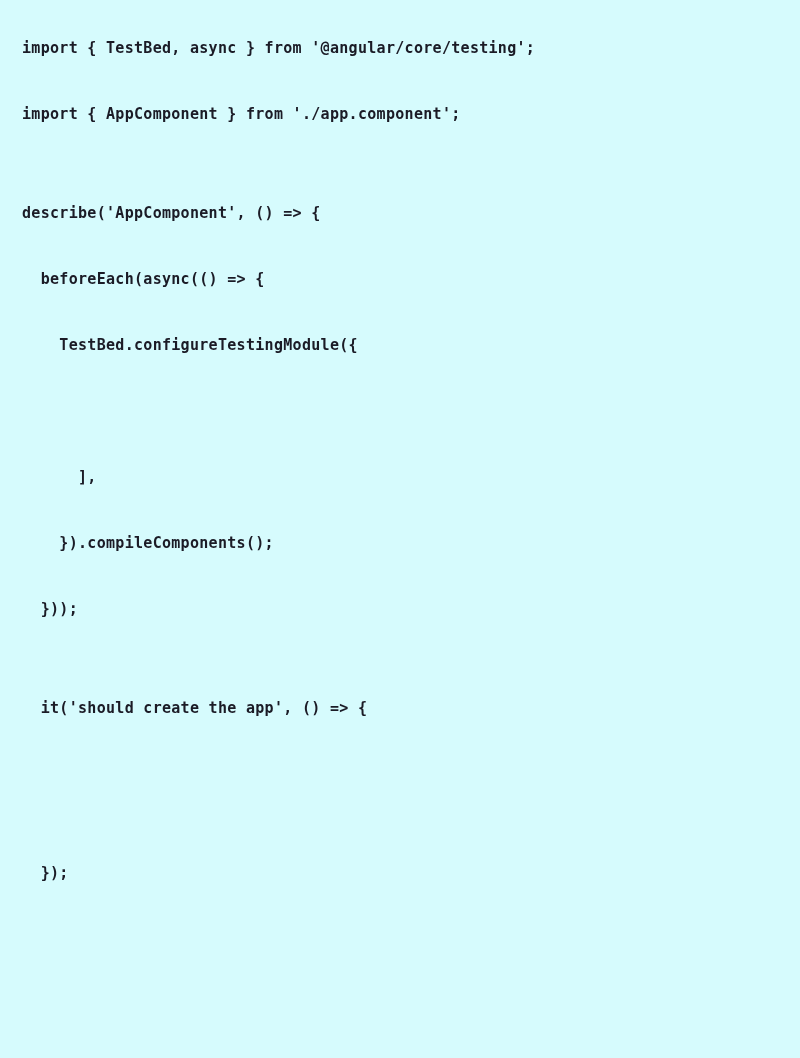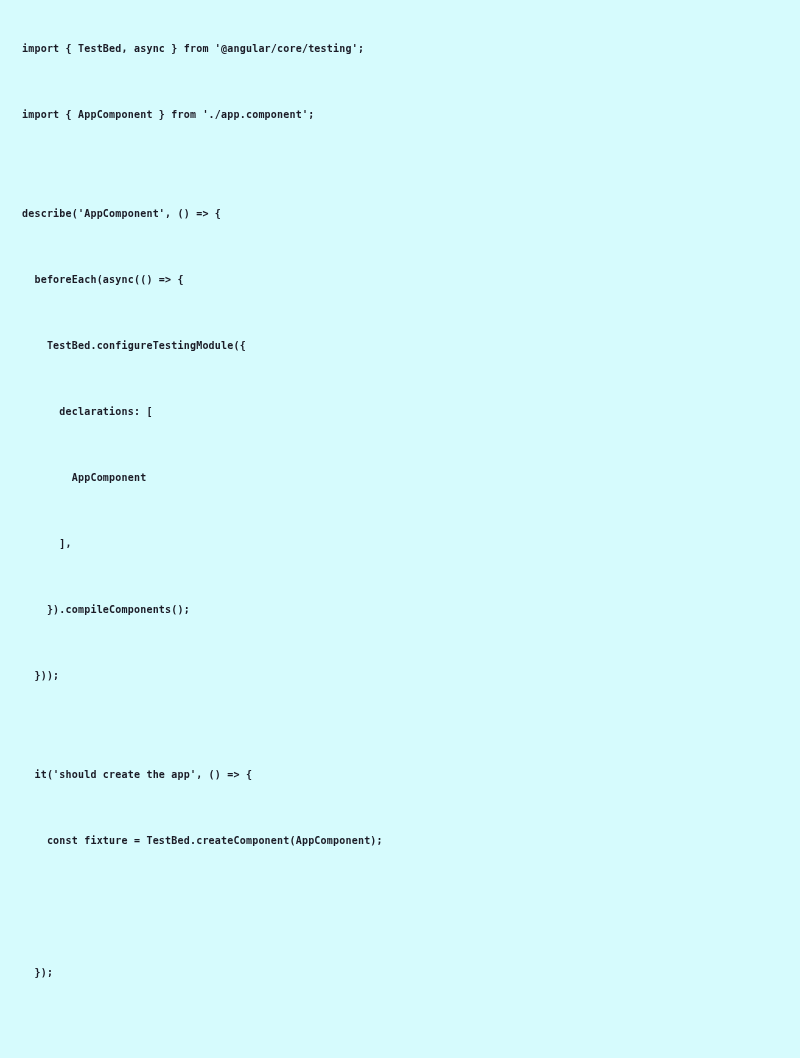--- a/index.html
+++ b/index.html
@@ -17,21 +17,21 @@
   #code-listing {
     box-sizing: border-box;
     width: 800px;
     height: 1058px;
     background: #d6fbfd;
     padding: 32px 0 0 0;
   }
   .code-line {
     height: 33px;
     line-height: 33px;
-    font-size: 10px;
+    font-size: 15px;
     font-weight: bold;
     color: #1b1b26;
     white-space: pre;
     padding-left: 22px;
     letter-spacing: 0.02em;
     -webkit-font-smoothing: none;
   }
   .code-line.blank {
     color: transparent;
   }
@@ -44,32 +44,29 @@
     <div class="code-line blank">&nbsp;</div>
     <div class="code-line">import { AppComponent } from './app.component';</div>
     <div class="code-line blank">&nbsp;</div>
     <div class="code-line blank">&nbsp;</div>
     <div class="code-line">describe('AppComponent', () =&gt; {</div>
     <div class="code-line blank">&nbsp;</div>
     <div class="code-line">  beforeEach(async(() =&gt; {</div>
     <div class="code-line blank">&nbsp;</div>
     <div class="code-line">    TestBed.configureTestingModule({</div>
     <div class="code-line blank">&nbsp;</div>
-    <div class="code-line">      declarations: [</div>
     <div class="code-line blank">&nbsp;</div>
-    <div class="code-line">        AppComponent</div>
     <div class="code-line blank">&nbsp;</div>
     <div class="code-line">      ],</div>
     <div class="code-line blank">&nbsp;</div>
     <div class="code-line">    }).compileComponents();</div>
     <div class="code-line blank">&nbsp;</div>
     <div class="code-line">  }));</div>
     <div class="code-line blank">&nbsp;</div>
     <div class="code-line blank">&nbsp;</div>
     <div class="code-line">  it('should create the app', () =&gt; {</div>
     <div class="code-line blank">&nbsp;</div>
-    <div class="code-line">    const fixture = TestBed.createComponent(AppComponent);</div>
     <div class="code-line blank">&nbsp;</div>
     <div class="code-line blank">&nbsp;</div>
     <div class="code-line blank">&nbsp;</div>
     <div class="code-line">  });</div>
     <div class="code-line blank">&nbsp;</div>
   </div>
 
 </body></html>

